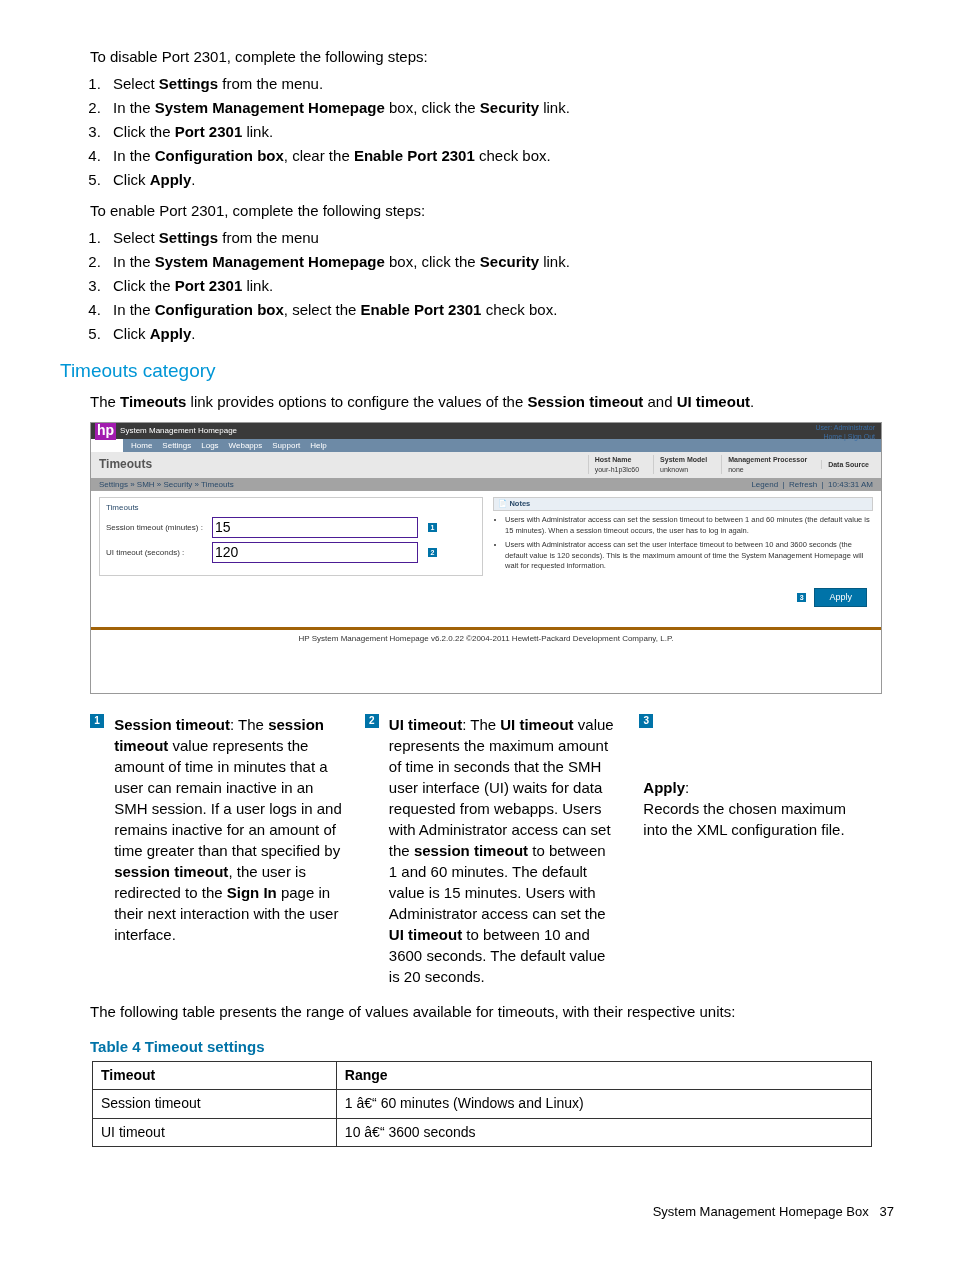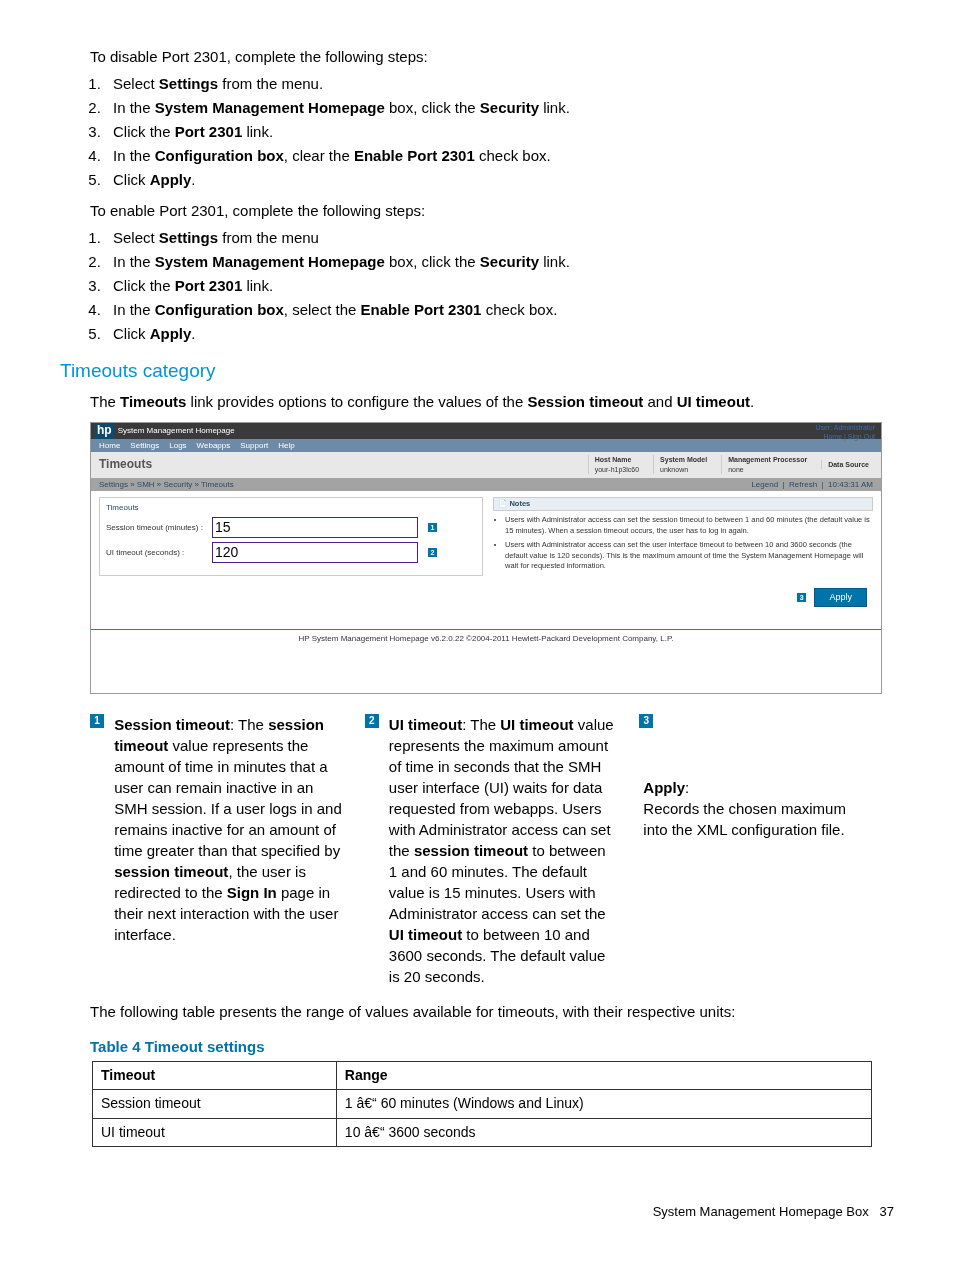--- a/index.html
+++ b/index.html
@@ -37,21 +37,21 @@
     overflow:hidden;
   }
   .shot-titlebar {
     background:#3a3a3a;
     color:#fff;
     height:16px;
     display:flex;
     align-items:center;
     padding:0 4px;
   }
-  .shot-titlebar .hp { background:#0c4a6e; color:#fff; font-weight:bold; padding:0 2px; margin-right:4px; font-size:12px;}
+  .shot-titlebar .hp { background:#a21caf; color:#fff; font-weight:bold; padding:0 2px; margin-right:4px; font-size:14px;}
   .shot-header {
     display:flex;
     background:#e8e8e8;
     height:26px;
   }
   .shot-header .tleft {
     flex:0 0 320px;
     color:#555;
     font-size:12px;
     font-weight:bold;
@@ -71,20 +71,21 @@
   .shot-user { position:absolute; right:6px; top:0; font-size:7px; color:#3b6ea5; text-align:right;}
   .shot-menu {
     background:#6d8aa6;
     color:#fff;
     height:13px;
     display:flex;
     align-items:center;
     gap:10px;
     padding:0 8px;
     font-size:8px;
+    margin-left:32px;
   }
   .shot-crumb {
     background:#a3a3a3;
     color:#2a4a6a;
     font-size:8px;
     padding:1px 8px;
   }
   .shot-crumb .seg { color:#2a4a6a; }
   .shot-body { display:flex; padding:6px 8px; gap:10px; }
   .shot-left { flex:0 0 370px; border:1px solid #ccc; padding:4px 6px 8px 6px;}
@@ -118,21 +119,21 @@
     color:#fff;
     border:1px solid #045a82;
     padding:2px 14px;
     font-size:9px;
     display:inline-block;
   }
   .shot-footer {
     font-size:8px;
     color:#333;
     text-align:center;
-    border-top:1px solid #a16207;
+    border-top:3px solid #a16207;
     padding:3px 0;
     position:absolute;
     bottom:45px;
     left:0;right:0;
   }
 
   
   .cols { display:flex; gap:20px; margin-left:30px; }
   .col { flex:1; font-size:15px; }
   .col .num {

